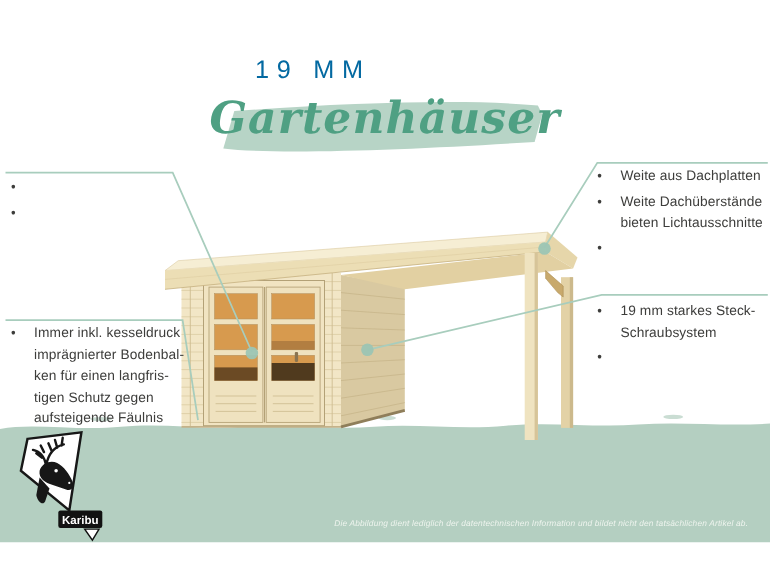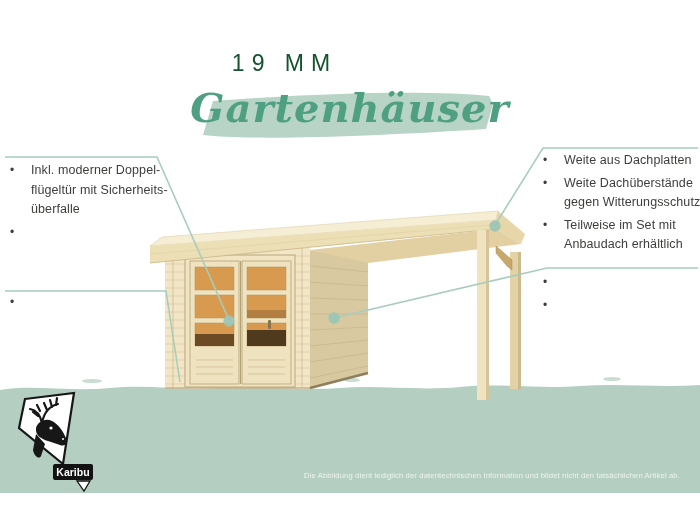--- a/index.html
+++ b/index.html
@@ -3,42 +3,42 @@
 <meta charset="utf-8">
 <style>
   html,body{margin:0;padding:0;background:#ffffff;}
   .canvas{
     position:relative;width:700px;height:525px;overflow:hidden;background:#ffffff;
     font-family:"Liberation Sans",sans-serif;color:#3d3d3b;
   }
   .canvas svg.scene{position:absolute;left:0;top:0;z-index:0;}
   .page-title{
     position:absolute;left:0;top:50px;width:569px;text-align:center;z-index:2;
-    font-size:23px;font-weight:400;letter-spacing:7px;color:#14532d;
+    font-size:23px;font-weight:400;letter-spacing:7px;color:#0369a1;
   }
   .banner-script{
     position:absolute;left:0;top:84px;width:700px;text-align:center;z-index:2;
     font-family:"DejaVu Serif",serif;font-style:italic;font-weight:700;
     font-size:40px;letter-spacing:1px;color:#4fa083;
   }
   .callout-block{position:absolute;z-index:2;list-style:none;margin:0;padding:0;}
   .callout-block li{display:flex;margin:0 0 3px 0;}
   .callout-block .bullet{
     flex:none;width:21px;font-size:12px;line-height:19.5px;color:#3d3d3b;
   }
   .callout-block .txt{
     white-space:pre;font-size:12.5px;line-height:19.5px;letter-spacing:0.1px;color:#3d3d3b;
   }
   .cb-top-left{left:10px;top:161px;width:170px;}
   .cb-bottom-left{left:10px;top:293px;width:170px;}
   .cb-top-right{left:543px;top:151px;width:156px;}
   .cb-bottom-right{left:543px;top:273px;width:156px;}
   .disclaimer{
     position:absolute;left:290px;right:6px;top:471px;z-index:2;text-align:center;
-    font-size:7.6px;letter-spacing:0.15px;color:#eef4ee;
+    font-size:7.6px;letter-spacing:0.15px;color:#eef4ee;font-style:italic;
   }
 </style>
 </head>
 <body>
 
 <div class="canvas">
 
   <svg class="scene" width="700" height="525" viewBox="0 0 700 525">
 
     <path d="M213 101 C 320 93, 430 90, 489 96 L493 104 L486 129 C 380 136, 250 141, 203 135 Z" fill="#b7d4c6"></path>
@@ -136,55 +136,57 @@
       <circle cx="334" cy="318" r="5.7"></circle>
     </g>
   </svg>
 
   <div class="page-title">19 MM</div>
   <div class="banner-script">Gartenhäuser</div>
 
   <ul class="callout-block cb-top-left">
     <li>
       <span class="bullet">•</span>
-      <span class="txt">Inkl. moderner Doppel-
-flügeltür mit Sicherheits-
-überfalle</span>
     </li>
     <li>
       <span class="bullet">•</span>
     </li>
   </ul>
 
   <ul class="callout-block cb-bottom-left">
     <li>
       <span class="bullet">•</span>
+      <span class="txt">Immer inkl. kesseldruck
+imprägnierter Bodenbal-
+ken für einen langfris-
+tigen Schutz gegen
+aufsteigende Fäulnis</span>
     </li>
   </ul>
 
   <ul class="callout-block cb-top-right">
     <li>
       <span class="bullet">•</span>
       <span class="txt">Weite aus Dachplatten</span>
     </li>
     <li>
       <span class="bullet">•</span>
       <span class="txt">Weite Dachüberstände
-gegen Witterungsschutz</span>
+bieten Lichtausschnitte</span>
     </li>
     <li>
       <span class="bullet">•</span>
-      <span class="txt">Teilweise im Set mit
-Anbaudach erhältlich</span>
     </li>
   </ul>
 
   <ul class="callout-block cb-bottom-right">
     <li>
       <span class="bullet">•</span>
+      <span class="txt">19 mm starkes Steck-
+Schraubsystem</span>
     </li>
     <li>
       <span class="bullet">•</span>
     </li>
   </ul>
 
   <div class="disclaimer">Die Abbildung dient lediglich der datentechnischen Information und bildet nicht den tatsächlichen Artikel ab.</div>
 
 </div>
 

